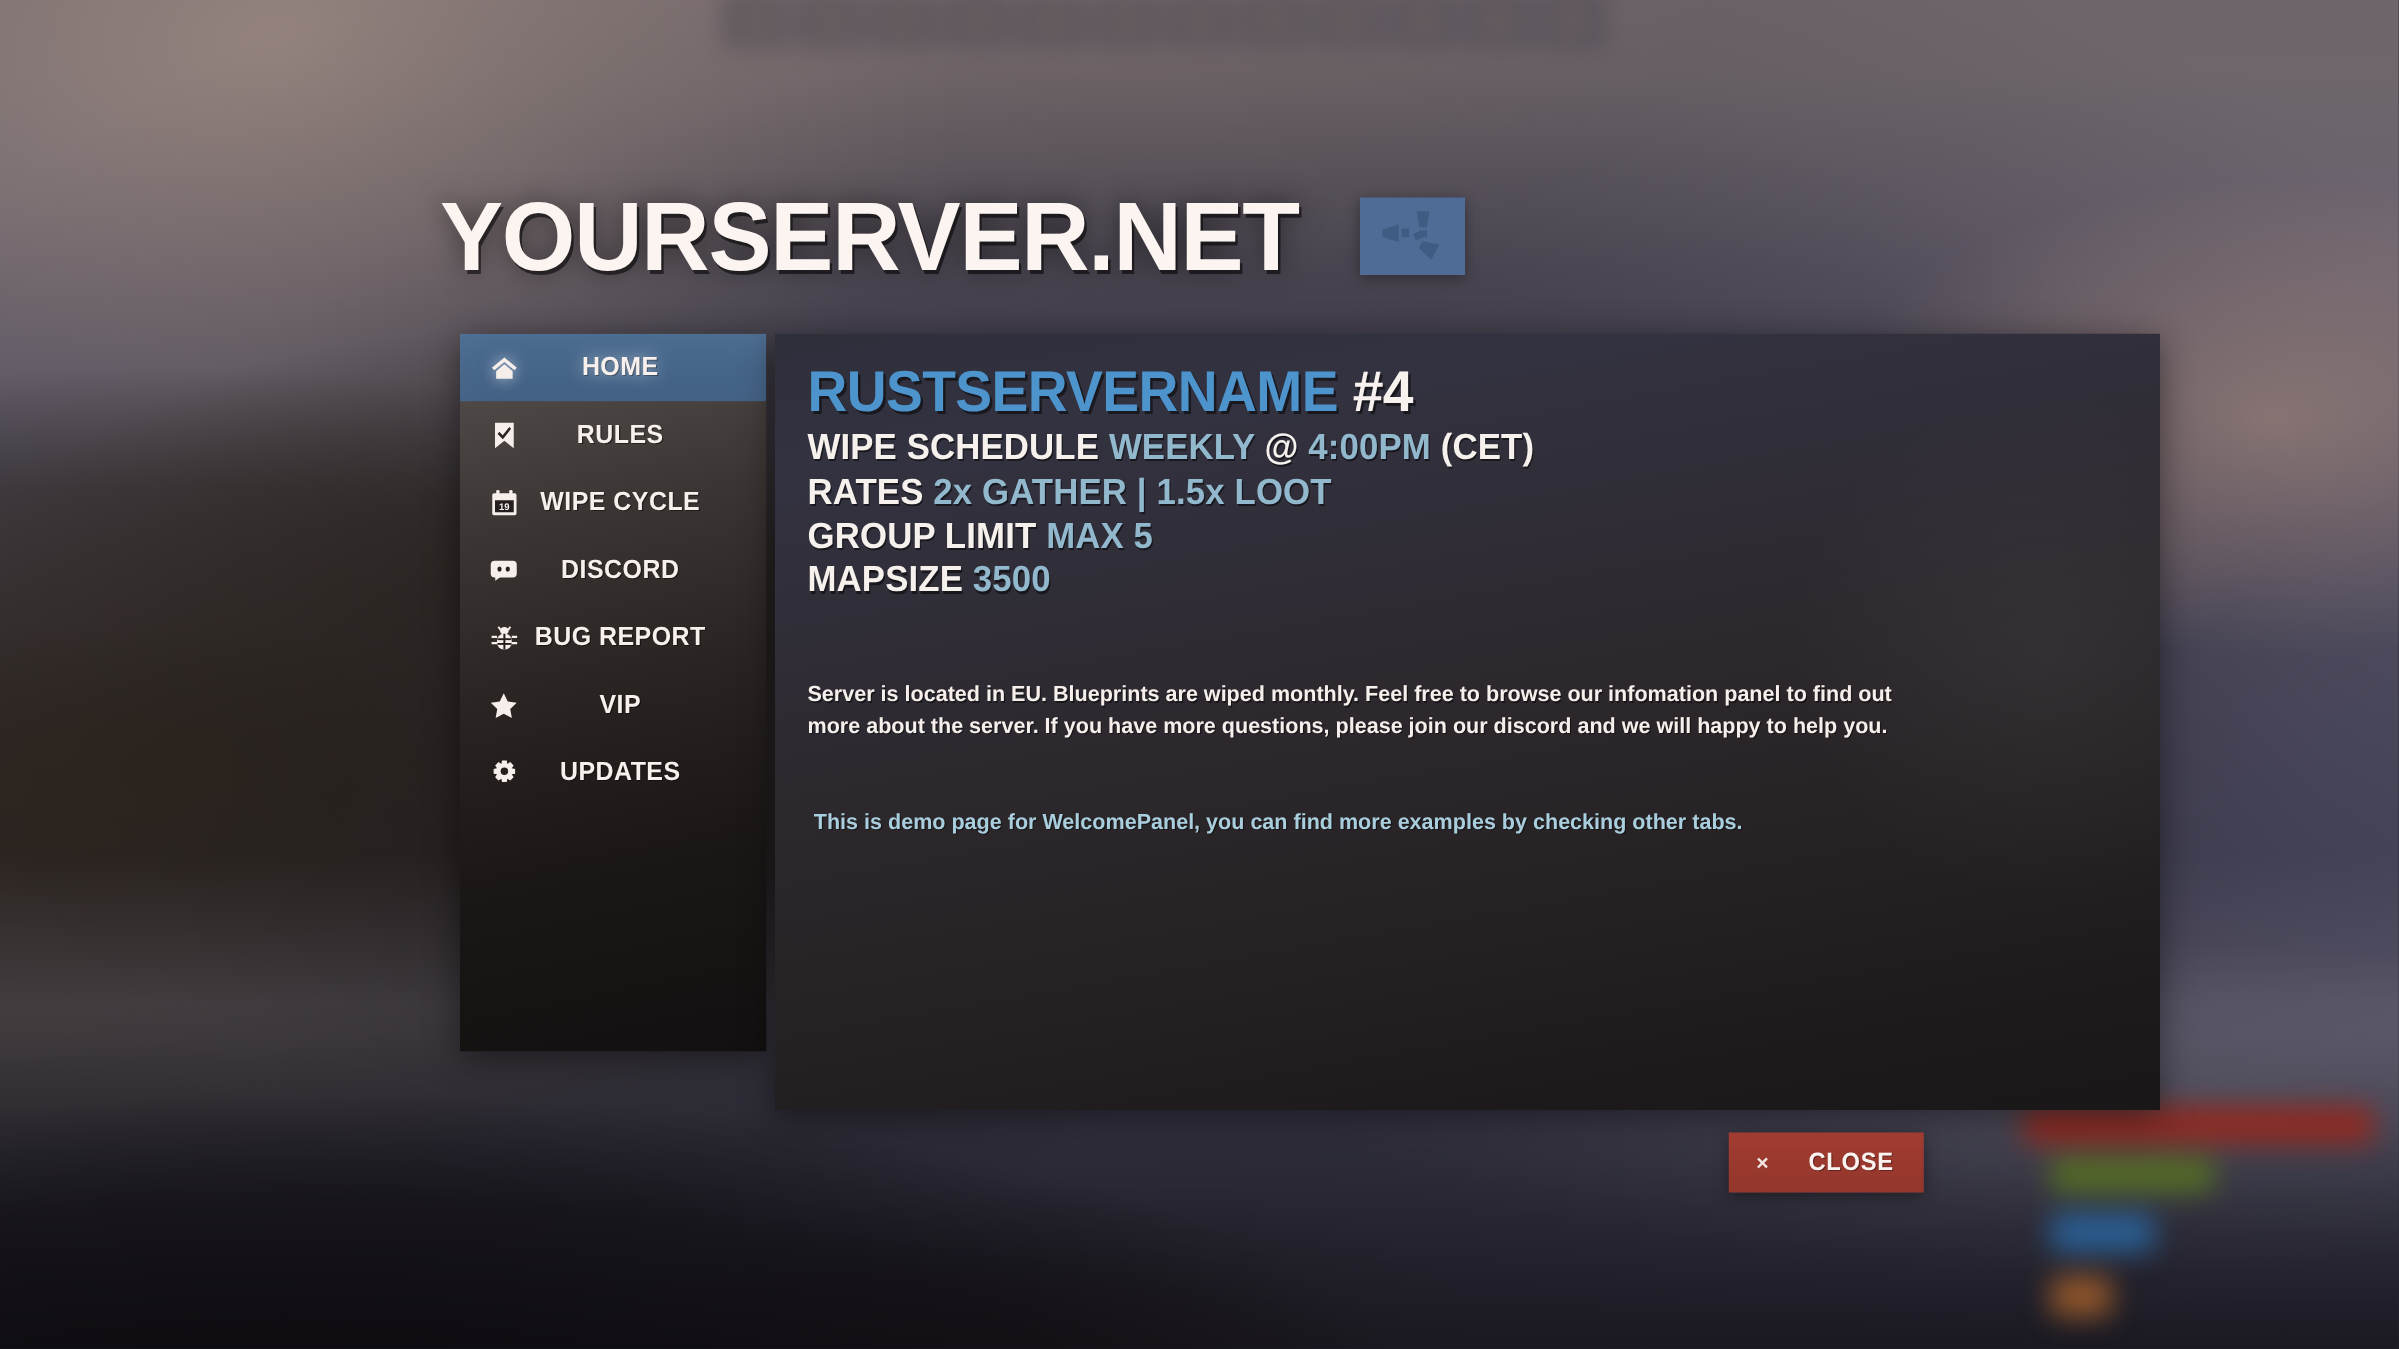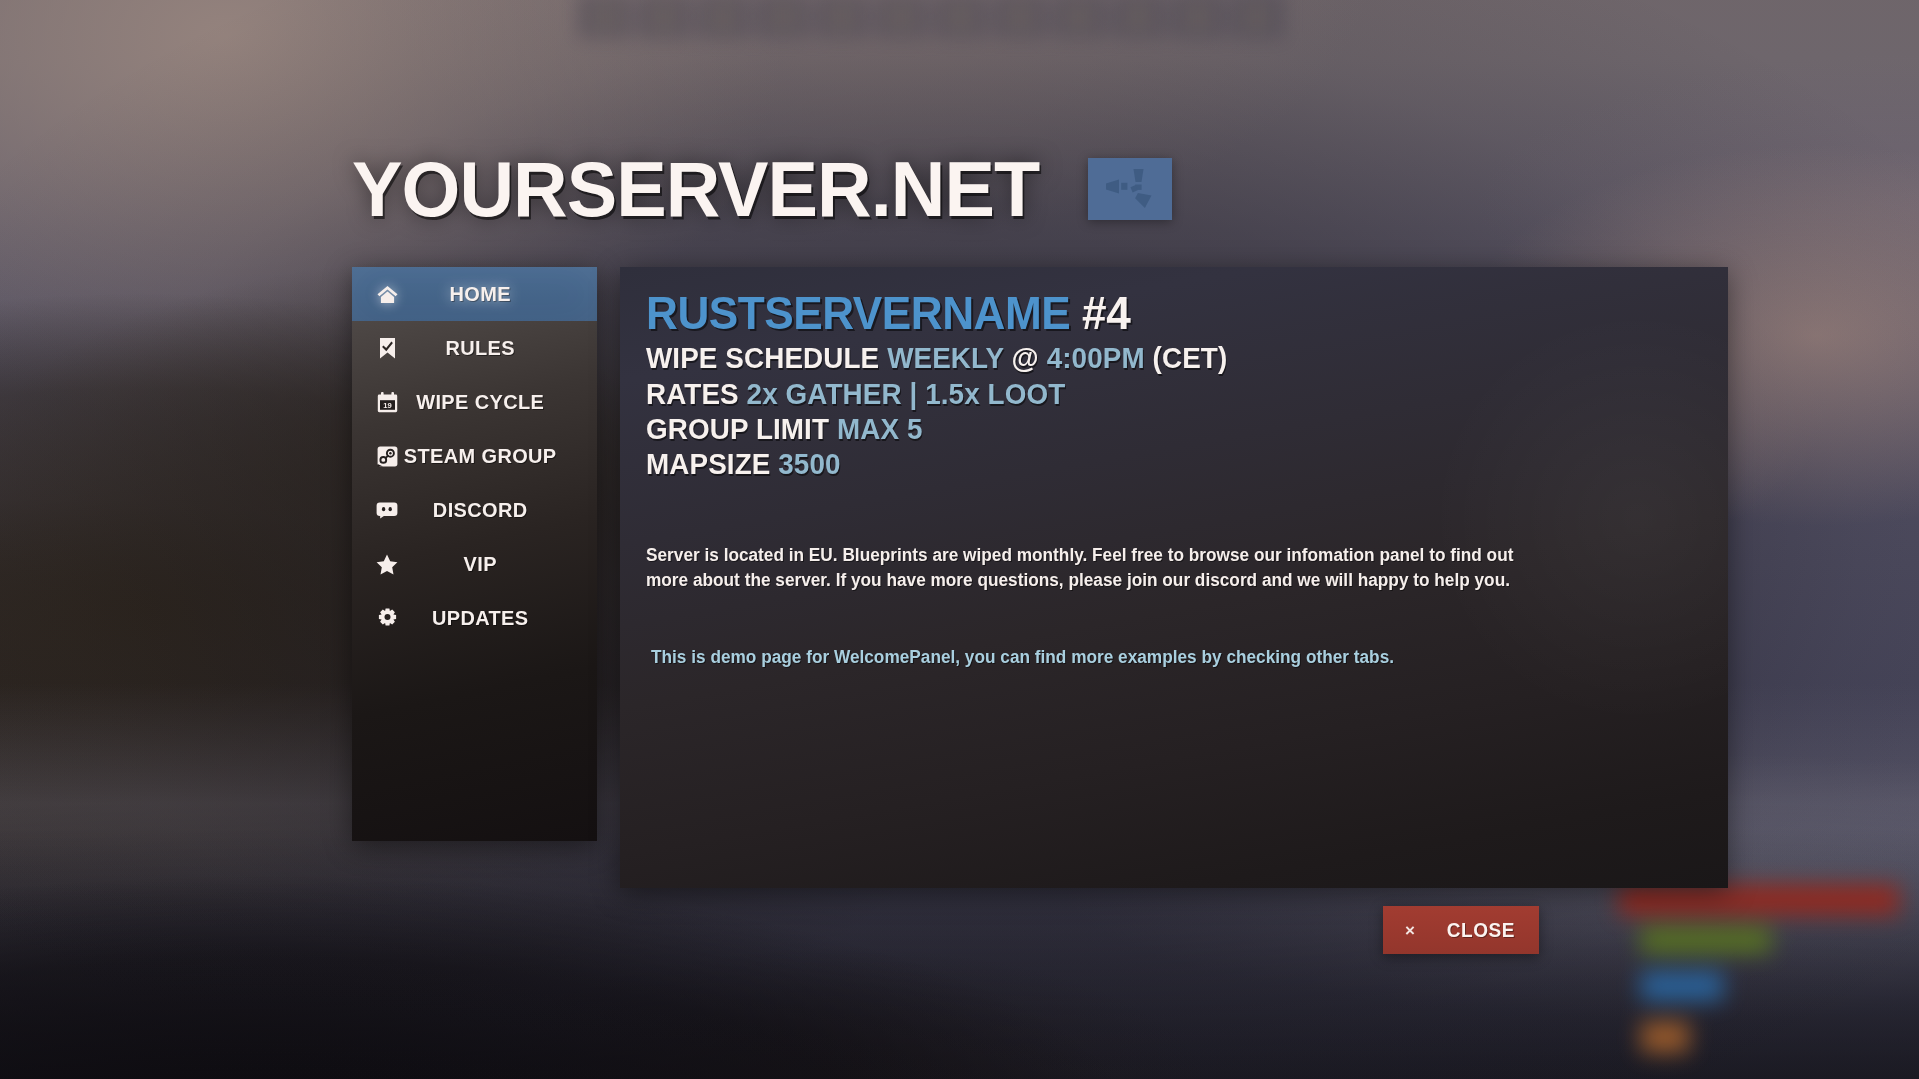--- a/index.html
+++ b/index.html
@@ -139,21 +139,21 @@
   
   #panel-body {
     position: absolute;
     left: 352px; top: 267px;
     width: 1187px; height: 621px;
   }
 
   
   #sidebar {
     position: absolute;
-    left: 0; top: 0;
+    left: 16px; top: 0;
     width: 245px; height: 574px;
     background: linear-gradient(168deg, #57514f 0%, #3b3533 26%, #2a2422 48%, #1b1716 72%, #141011 100%);
     box-shadow: 0 5px 26px rgba(0,0,0,.45);
     padding-top: 0px;
     overflow: hidden;
   }
   .nav-item {
     position: relative;
     display: flex;
     align-items: center;
@@ -400,46 +400,51 @@
             <rect x="0.8" y="2.6" width="19.4" height="17.6" rx="1.4" fill="currentColor"></rect>
             <rect x="4" y="0" width="2.6" height="5.2" rx="1" fill="currentColor"></rect>
             <rect x="14.4" y="0" width="2.6" height="5.2" rx="1" fill="currentColor"></rect>
             <rect x="3" y="8.2" width="15" height="9.6" fill="#241f1e"></rect>
             <text x="10.5" y="16" font-family="'Liberation Sans',sans-serif" font-size="7.6" font-weight="700" fill="#f6eeeb" text-anchor="middle">19</text>
           </svg>
         </span>
         <span class="nav-label">WIPE CYCLE</span>
       </div>
 
-      <div class="nav-item">
-        <span class="nav-icon">
-          <svg width="21" height="21" viewBox="0 0 21 21" aria-hidden="true">
-            <rect x="0.6" y="0.6" width="19.8" height="19.8" rx="2.6" fill="currentColor"></rect>
-            <circle cx="13.4" cy="7.2" r="3.5" fill="none" stroke="#241f1e" stroke-width="1.9"></circle>
-            <circle cx="13.4" cy="7.2" r="1.2" fill="#241f1e"></circle>
-            <circle cx="6.3" cy="13.9" r="2.9" fill="none" stroke="#241f1e" stroke-width="1.9"></circle>
-            <line x1="8.6" y1="12.2" x2="11.4" y2="9.2" stroke="#241f1e" stroke-width="1.9"></line>
-            <path d="M0.6 18 L6 20.4 L0.6 20.4 Z" fill="#241f1e"></path>
-          </svg>
-        </span>
-        <span class="nav-label">STEAM GROUP</span>
-      </div>
 
       <div class="nav-item">
         <span class="nav-icon">
           <svg width="22" height="17" viewBox="0 0 22 17" aria-hidden="true">
             <rect x="0.6" y="0.6" width="20.8" height="13.4" rx="3.2" fill="currentColor"></rect>
             <path d="M4.2 12.6 L4.2 16.6 L8.6 13.4 Z" fill="currentColor"></path>
             <ellipse cx="7.6" cy="7.2" rx="1.7" ry="2.1" fill="#241f1e"></ellipse>
             <ellipse cx="14.2" cy="7.2" rx="1.7" ry="2.1" fill="#241f1e"></ellipse>
           </svg>
         </span>
         <span class="nav-label">DISCORD</span>
       </div>
 
+      <div class="nav-item">
+        <span class="nav-icon">
+          <svg width="21" height="21" viewBox="0 0 21 21" fill="currentColor" aria-hidden="true">
+            <ellipse cx="10.5" cy="4.6" rx="3.5" ry="3.1"></ellipse>
+            <rect x="4.6" y="7" width="11.8" height="12.6" rx="5.4"></rect>
+            <rect x="0.2" y="8.6" width="4.4" height="1.8"></rect>
+            <rect x="16.4" y="8.6" width="4.4" height="1.8"></rect>
+            <rect x="0.2" y="13.6" width="4.4" height="1.8"></rect>
+            <rect x="16.4" y="13.6" width="4.4" height="1.8"></rect>
+            <rect x="9.7" y="7" width="1.6" height="12.6" fill="#241f1e"></rect>
+            <rect x="5" y="10.6" width="11" height="1.5" fill="#241f1e"></rect>
+            <rect x="5" y="14.4" width="11" height="1.5" fill="#241f1e"></rect>
+            <rect x="5.8" y="1.2" width="1.5" height="3" transform="rotate(-35 6.5 2.7)"></rect>
+            <rect x="13.7" y="1.2" width="1.5" height="3" transform="rotate(35 14.5 2.7)"></rect>
+          </svg>
+        </span>
+        <span class="nav-label">BUG REPORT</span>
+      </div>
 
 
 
       <div class="nav-item">
         <span class="nav-icon">
           <svg width="22" height="21" viewBox="0 0 22 21" fill="currentColor" aria-hidden="true">
             <path d="M11 0.6 L14.2 7.2 L21.4 8.2 L16.2 13.2 L17.5 20.4 L11 17 L4.5 20.4 L5.8 13.2 L0.6 8.2 L7.8 7.2 Z"></path>
           </svg>
         </span>
         <span class="nav-label">VIP</span>

